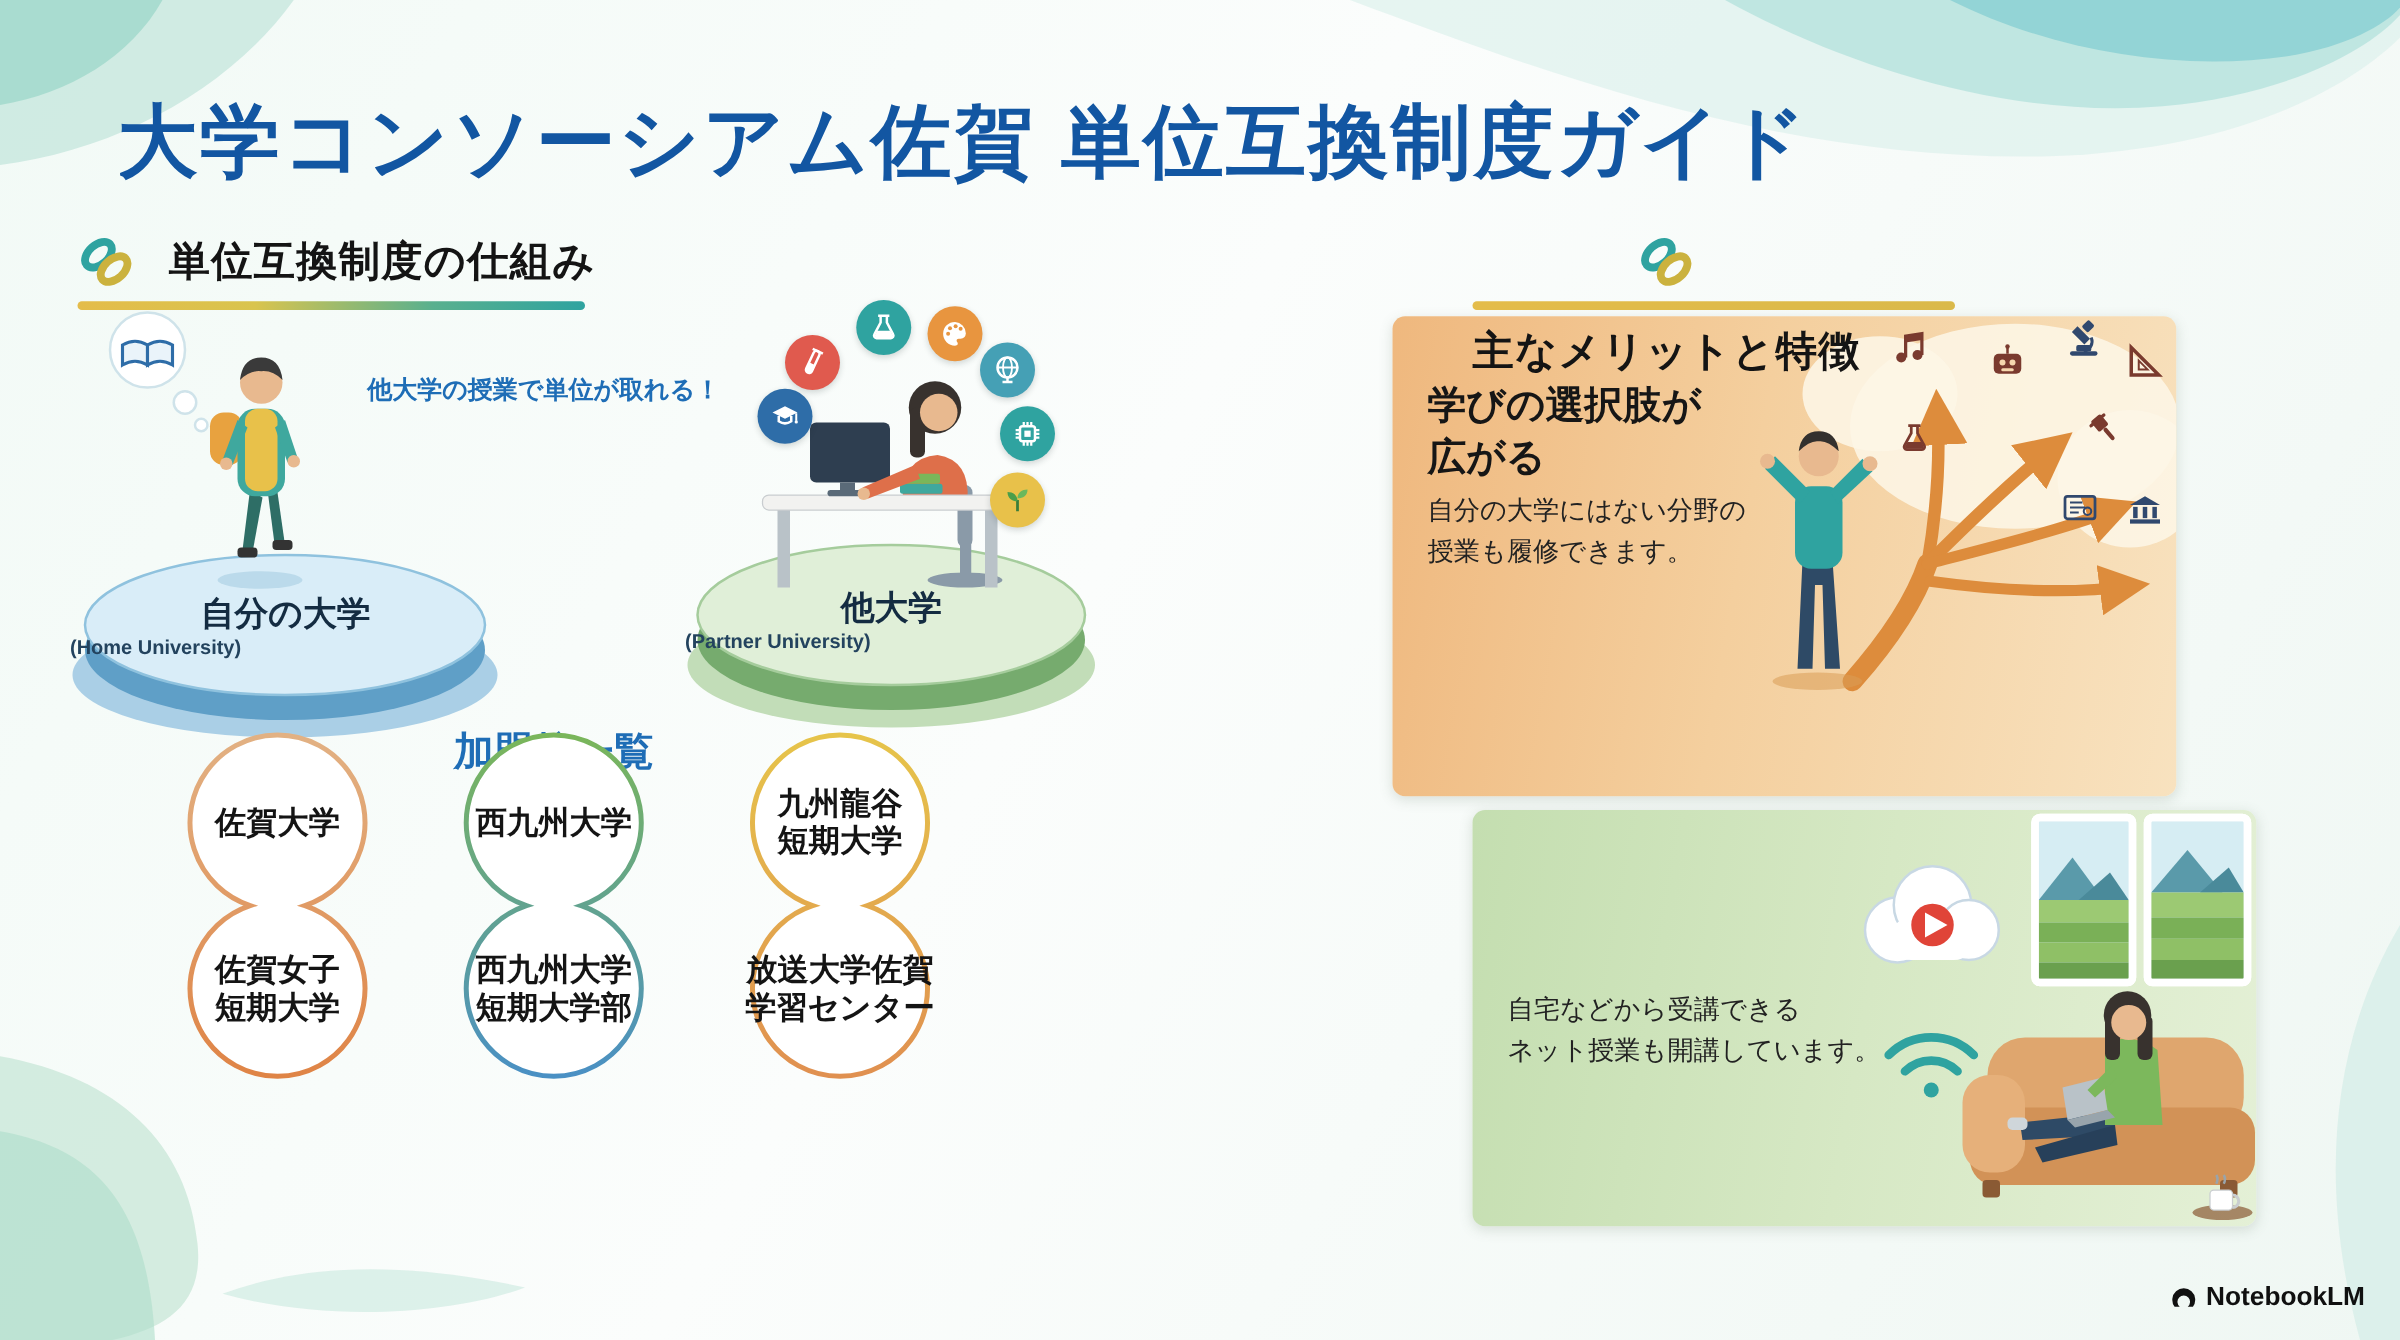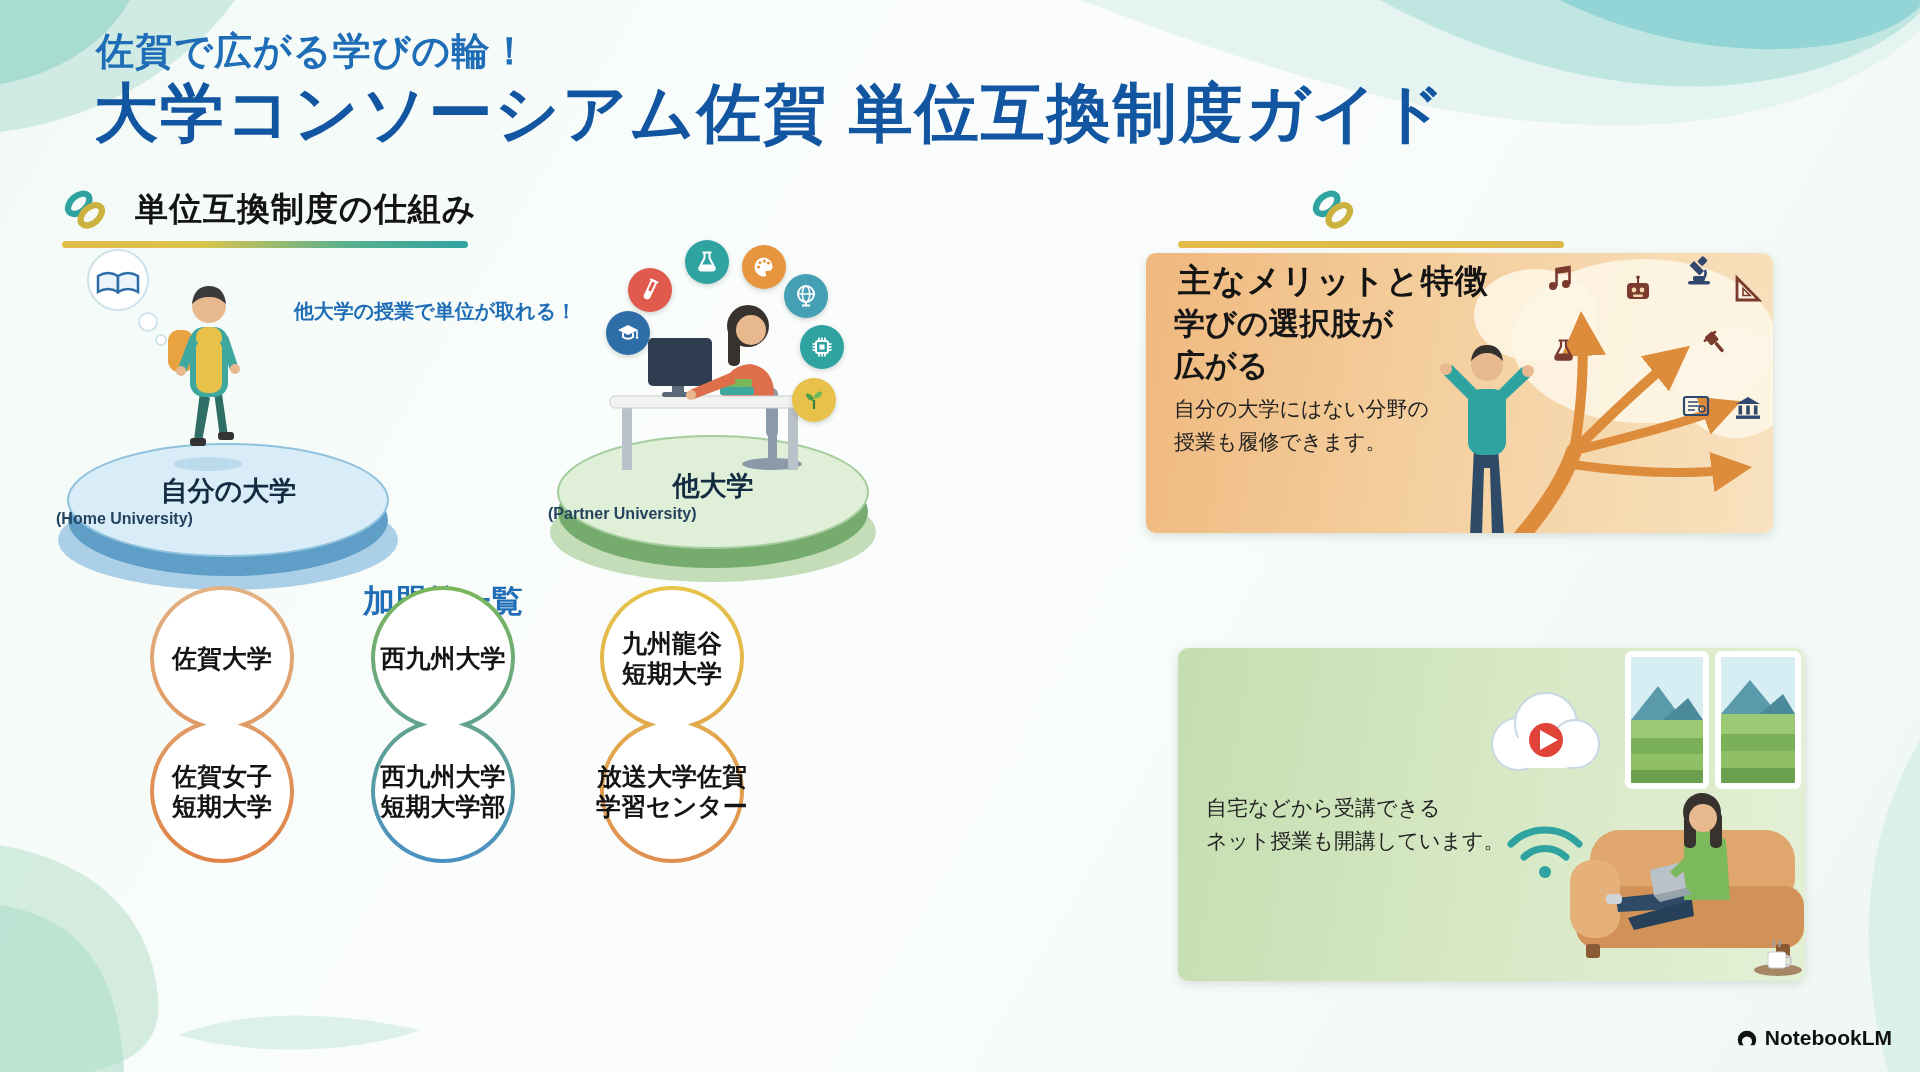--- a/index.html
+++ b/index.html
@@ -38,21 +38,21 @@
   #membership-heading { left:363px; top:580px; width:160px; text-align:center; font-size:32px; font-weight:bold; color:#1e6db6; z-index:2; }
   .peanut { position:absolute; width:160px; height:285px; z-index:2; }
   .peanut .slot { position:absolute; left:0; width:100%; display:flex; align-items:center; justify-content:center;
                   text-align:center; font-weight:bold; font-size:25px; line-height:1.2; color:#141414; }
   .slot-top    { top:33px;  height:80px; }
   .slot-bottom { top:166px; height:80px; }
 
   
   .benefit-card { position:absolute; width:627px; border-radius:10px; overflow:hidden; z-index:1;
                   box-shadow:0 3px 10px rgba(80,100,80,.18); }
-  #card1 { left:1146px; top:253px; height:280px; background:linear-gradient(100deg,#efb87e 0%,#f4cf9e 45%,#f8e2bf 100%); }
+  #card1 { left:1114px; top:253px; height:384px; background:linear-gradient(100deg,#efb87e 0%,#f4cf9e 45%,#f8e2bf 100%); }
   #card2 { left:1178px; top:648px; height:333px; background:linear-gradient(100deg,#c4deb0 0%,#d6e8c4 50%,#e4f0d6 100%); }
   .card-title { position:absolute; left:28px; font-size:31px; font-weight:bold; color:#161616; line-height:1.35; z-index:2; }
   .card-body  { position:absolute; left:28px; font-size:21px; color:#222; line-height:1.55; z-index:2; }
   #card1 .card-title { top:50px; } #card1 .card-body { top:140px; }
   #card2 .card-title { top:48px; } #card2 .card-body { top:144px; }
   .card-illustration { position:absolute; top:0; z-index:1; }
 
   
   #footer { position:absolute; right:28px; bottom:22px; display:flex; align-items:center; gap:7px; z-index:3; }
   #brand-name { font-size:21px; font-weight:bold; color:#101010; }
@@ -67,21 +67,20 @@
     <path d="M0 0 H130 C105 45 55 75 0 84 Z" fill="#9fd8cb" opacity="0.8"></path>
     <path d="M1080 0 C1240 60 1430 130 1640 125 C1790 120 1880 70 1920 30 L1920 0 Z" fill="#ddf1ec" opacity="0.7"></path>
     <path d="M1380 0 C1480 55 1610 95 1730 85 C1830 76 1895 40 1920 12 L1920 0 Z" fill="#b5e2dd" opacity="0.8"></path>
     <path d="M1560 0 C1640 40 1740 58 1830 45 C1878 37 1908 20 1920 6 L1920 0 Z" fill="#84cdd1" opacity="0.75"></path>
     <path d="M0 845 C95 862 150 915 158 995 C163 1042 135 1062 90 1072 L0 1072 Z" fill="#cfeadd" opacity="0.9"></path>
     <path d="M0 905 C75 918 118 962 124 1072 L0 1072 Z" fill="#aedec9" opacity="0.6"></path>
     <path d="M178 1035 C240 1012 320 1008 420 1030 C360 1052 260 1058 178 1035 Z" fill="#bfe6da" opacity="0.5"></path>
     <path d="M1920 740 C1868 828 1852 940 1888 1072 L1920 1072 Z" fill="#d8efe9" opacity="0.85"></path>
   </svg>
 
-  <div class="abs" id="header-subtitle">佐賀で広がる学びの輪！</div>
   <div class="abs" id="page-title">大学コンソーシアム佐賀 単位互換制度ガイド</div>
 
   <div class="sec-head" style="left:62px; top:186px;">
     <svg width="46" height="46" viewBox="0 0 44 44">
       <g fill="none" stroke-linecap="round">
         <ellipse cx="16" cy="17" rx="12" ry="7.5" transform="rotate(-42 16 17)" stroke="#2fa3a0" stroke-width="6"></ellipse>
         <ellipse cx="28" cy="28" rx="12" ry="7.5" transform="rotate(-42 28 28)" stroke="#cbb23e" stroke-width="6"></ellipse>
       </g>
     </svg>
     <span class="sec-title">単位互換制度の仕組み</span>

